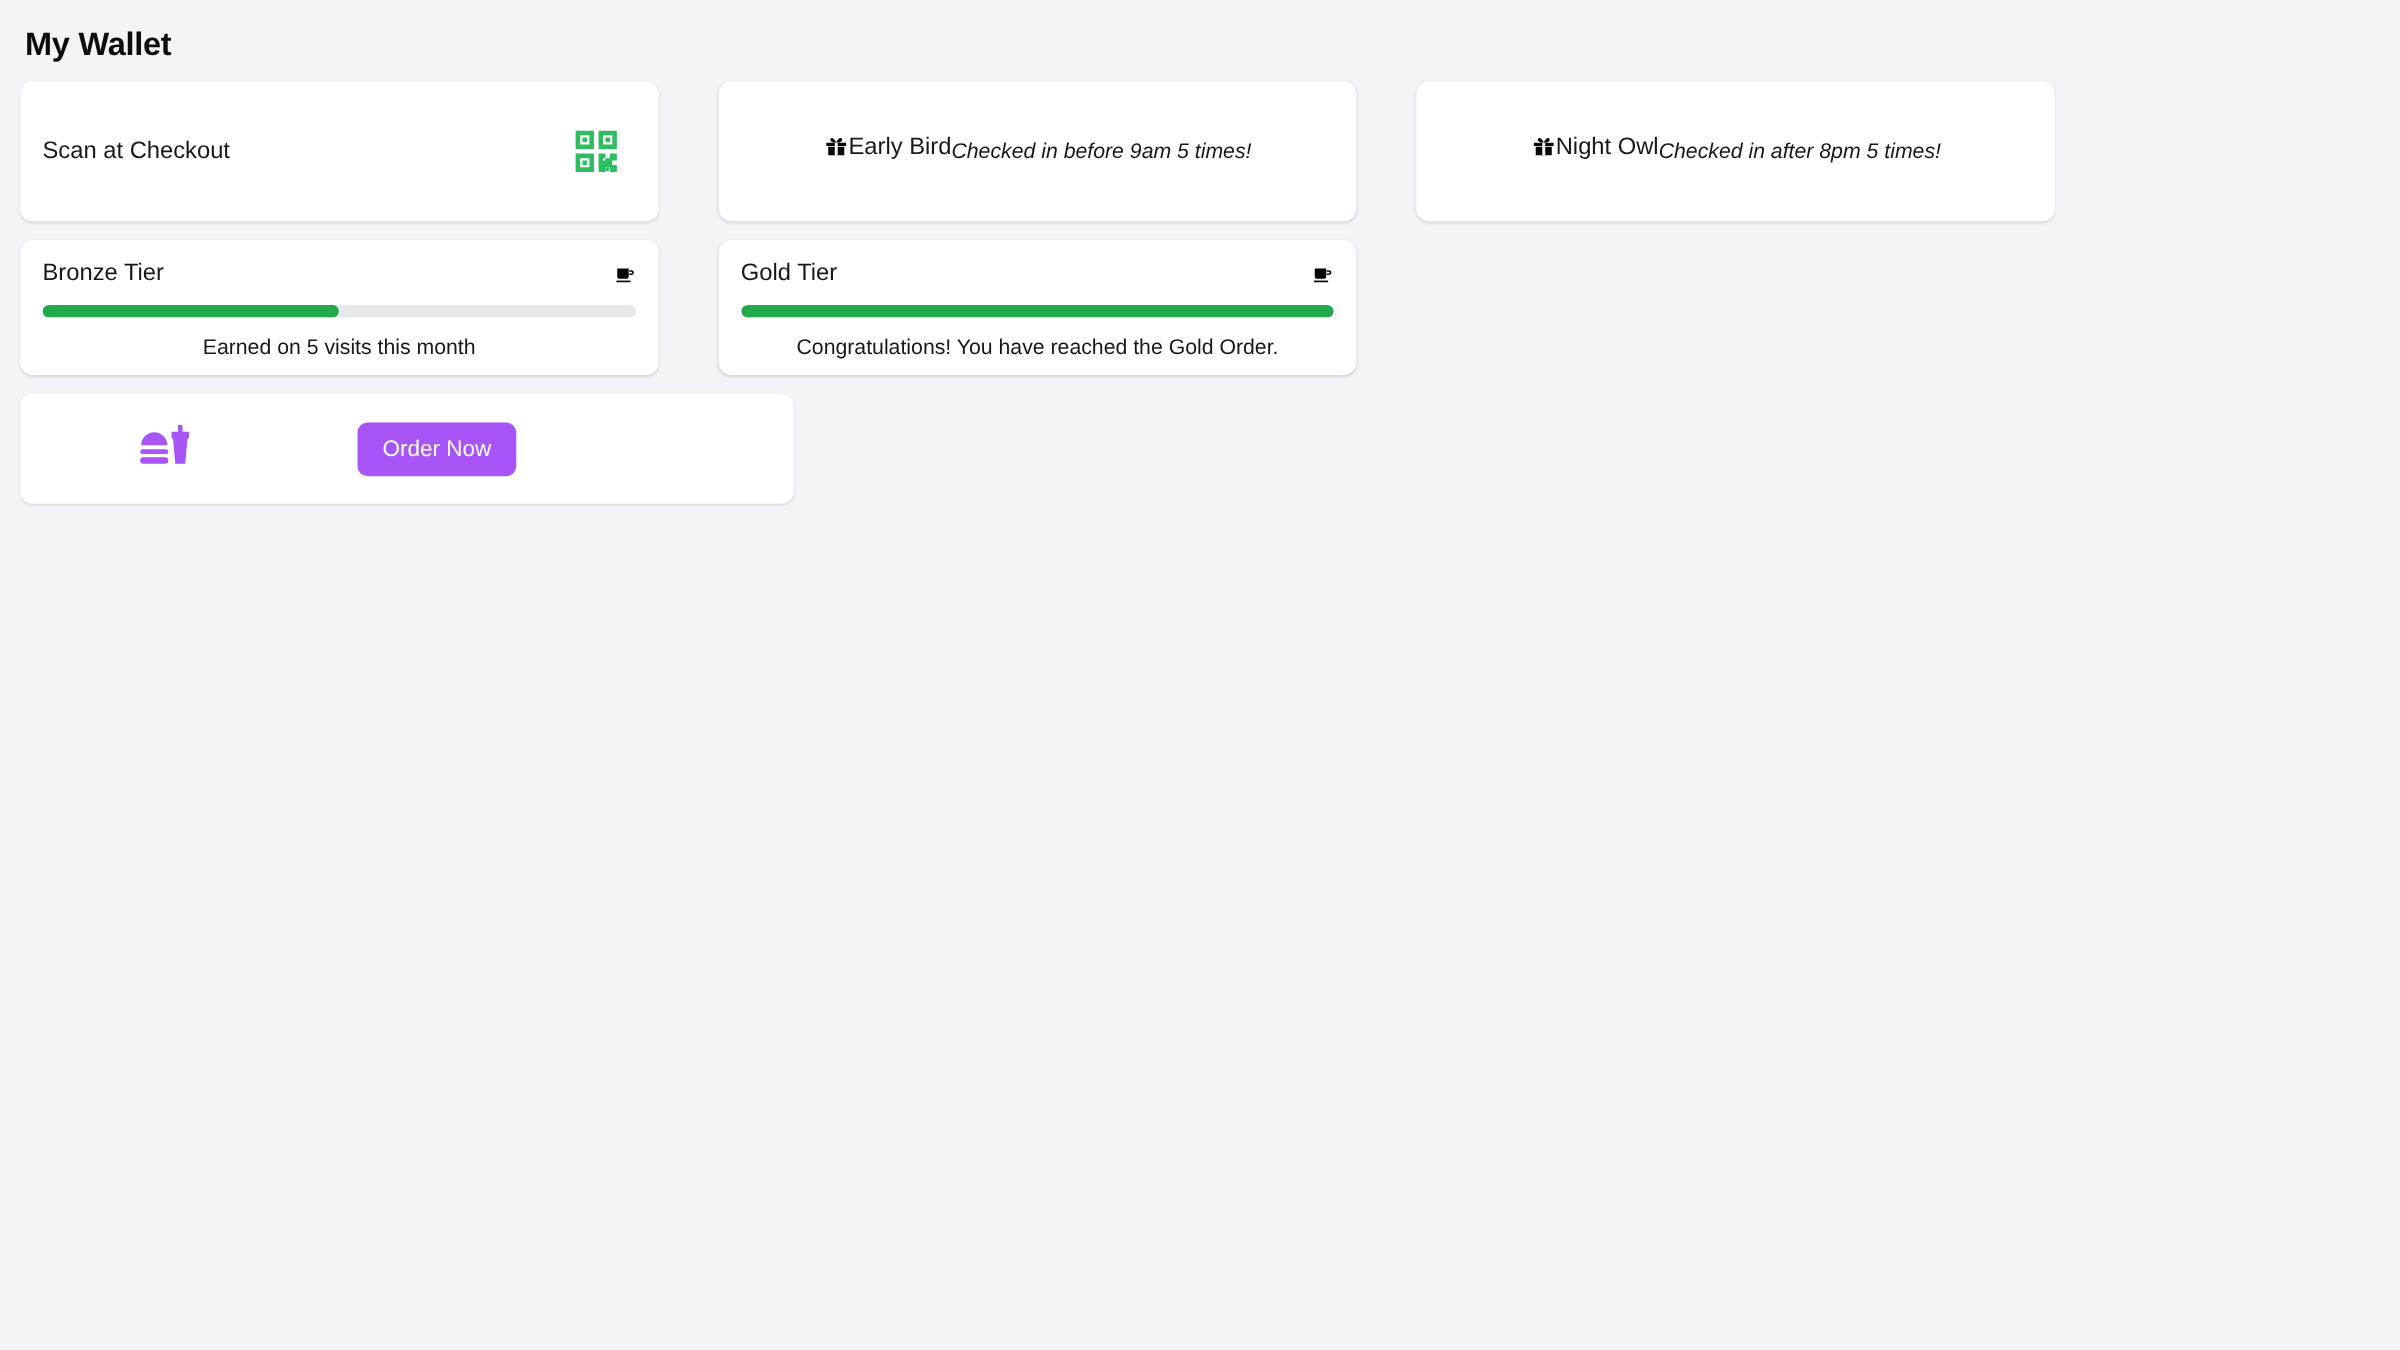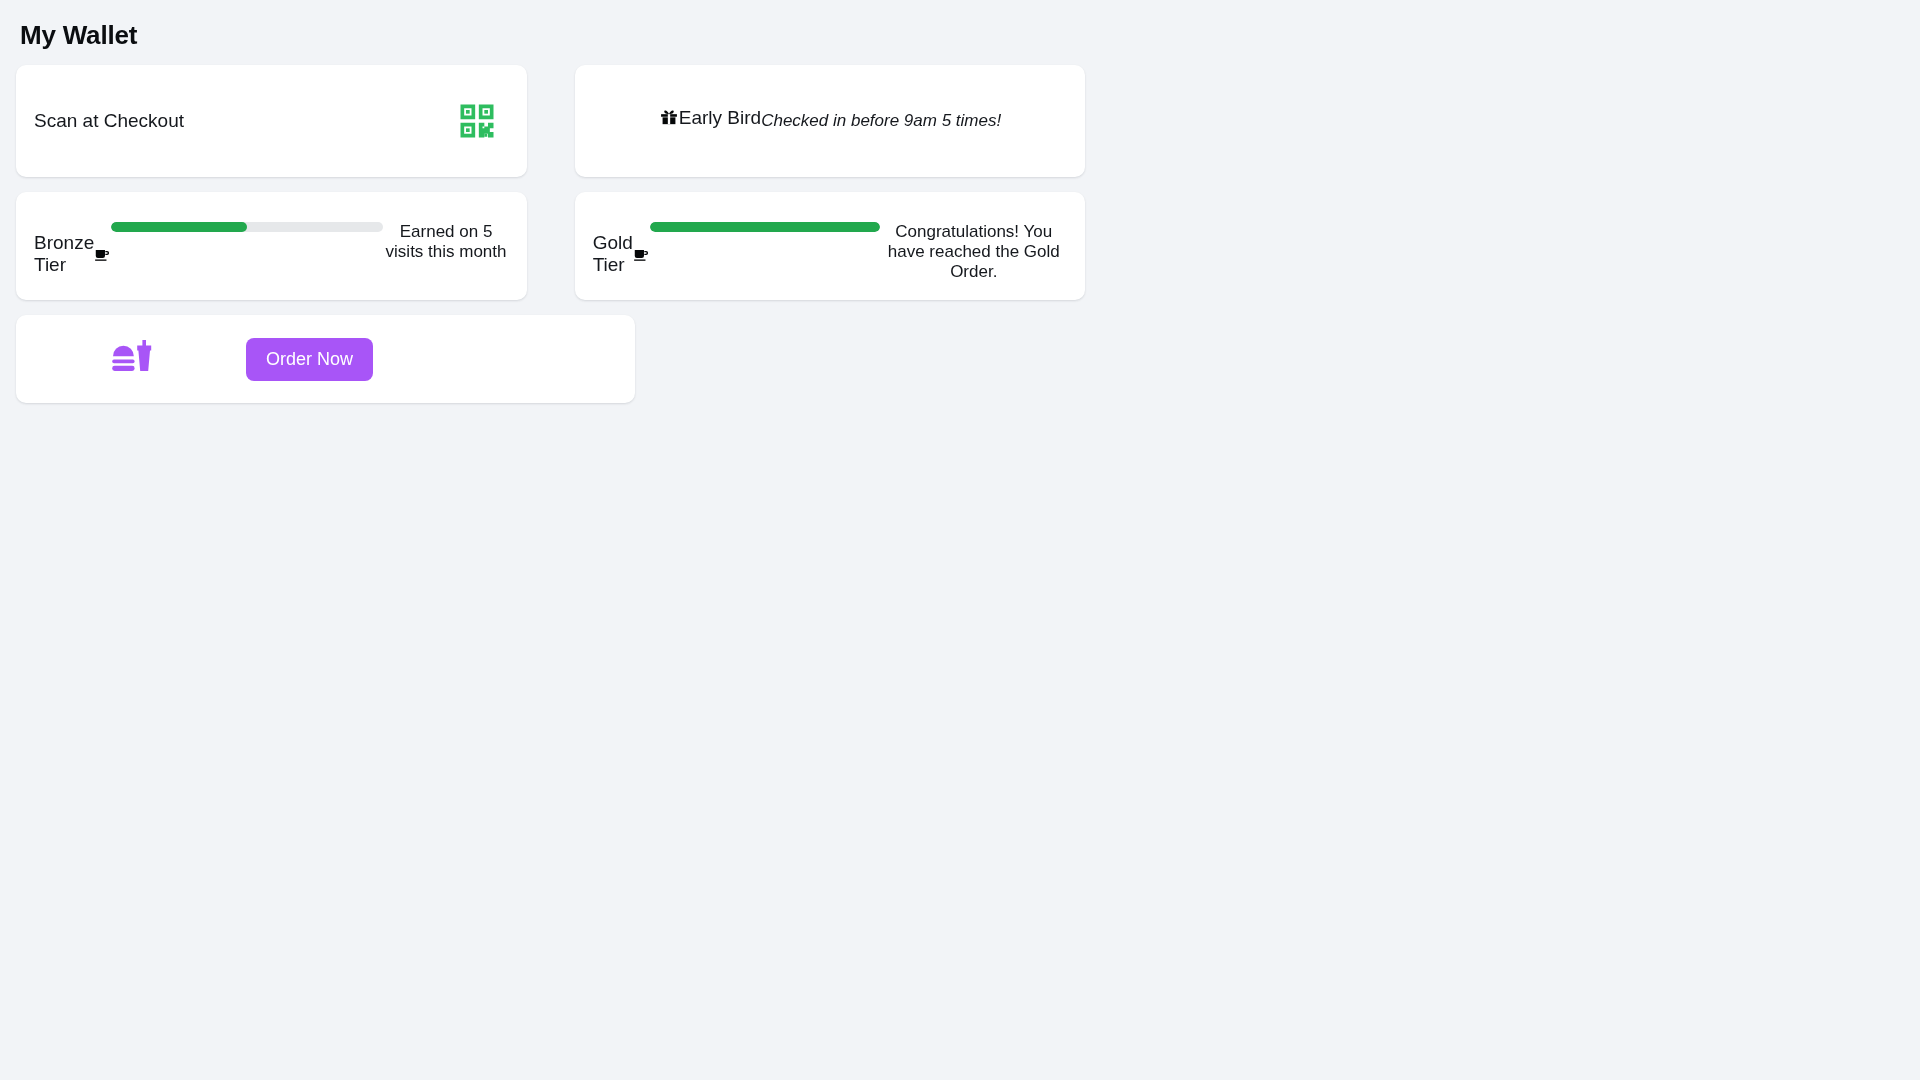--- a/index.html
+++ b/index.html
@@ -74,21 +74,21 @@
     font-size: 17px;
     color: #15181d;
     font-style: italic;
   }
 
   
   .tier-card {
     height: 108px;
     padding: 16px 18px 0 18px;
     display: flex;
-    flex-direction: row;
+    flex-direction: column;
   }
   .tier-head {
     display: flex;
     align-items: center;
     justify-content: space-between;
   }
   .tier-name {
     font-size: 19px;
     color: #15181d;
   }
@@ -132,21 +132,21 @@
     color: #ffffff;
     border: none;
     border-radius: 8px;
     font-family: "Liberation Sans", sans-serif;
     font-size: 18px;
     padding: 11px 20px;
     cursor: pointer;
   }
 
   .row-order { margin-top: 15px; }
-  .row-order .order-card { width: calc((1920px - 32px - 32px) / 3); }
+  .row-order .order-card { width: calc((1920px - 32px - 32px) / 3); gap: 40px; }
 </style>
 </head>
 <body>
 
 <div class="page">
 
   <div class="page-title">My Wallet</div>
 
   <div class="grid">
 
@@ -178,20 +178,35 @@
             <path d="M10.6 8.6h2.8v12h-2.8z" fill="#ffffff"></path>
             <path d="M12 8.4c-1.6-3.4-3.6-4.9-5-4.1-1.2.7-.9 2.6 1 3.6.9.5 2.3.8 4 .5z"></path>
             <path d="M12 8.4c1.6-3.4 3.6-4.9 5-4.1 1.2.7.9 2.6-1 3.6-.9.5-2.3.8-4 .5z"></path>
           </g>
         </svg>
       </span>
       <span class="badge-title">Early Bird</span>
       <span class="badge-sub">Checked in before 9am 5 times!</span>
     </div>
 
+    <div class="card badge-card">
+      <span class="badge-icon">
+        <svg width="20" height="20" viewBox="0 0 24 24" aria-hidden="true">
+          <g fill="#050708">
+            <path d="M2.5 8.6h19v3.1h-19z"></path>
+            <path d="M4.3 12.4h15.4v8.2H4.3z"></path>
+            <path d="M10.6 8.6h2.8v12h-2.8z" fill="#ffffff"></path>
+            <path d="M12 8.4c-1.6-3.4-3.6-4.9-5-4.1-1.2.7-.9 2.6 1 3.6.9.5 2.3.8 4 .5z"></path>
+            <path d="M12 8.4c1.6-3.4 3.6-4.9 5-4.1 1.2.7.9 2.6-1 3.6-.9.5-2.3.8-4 .5z"></path>
+          </g>
+        </svg>
+      </span>
+      <span class="badge-title">Night Owl</span>
+      <span class="badge-sub">Checked in after 8pm 5 times!</span>
+    </div>
 
   </div>
 
   <div class="grid" style="margin-top:15px;">
 
     <div class="card tier-card">
       <div class="tier-head">
         <span class="tier-name">Bronze Tier</span>
         <span class="tier-icon">
           <svg width="17" height="17" viewBox="0 0 24 24" aria-hidden="true">

